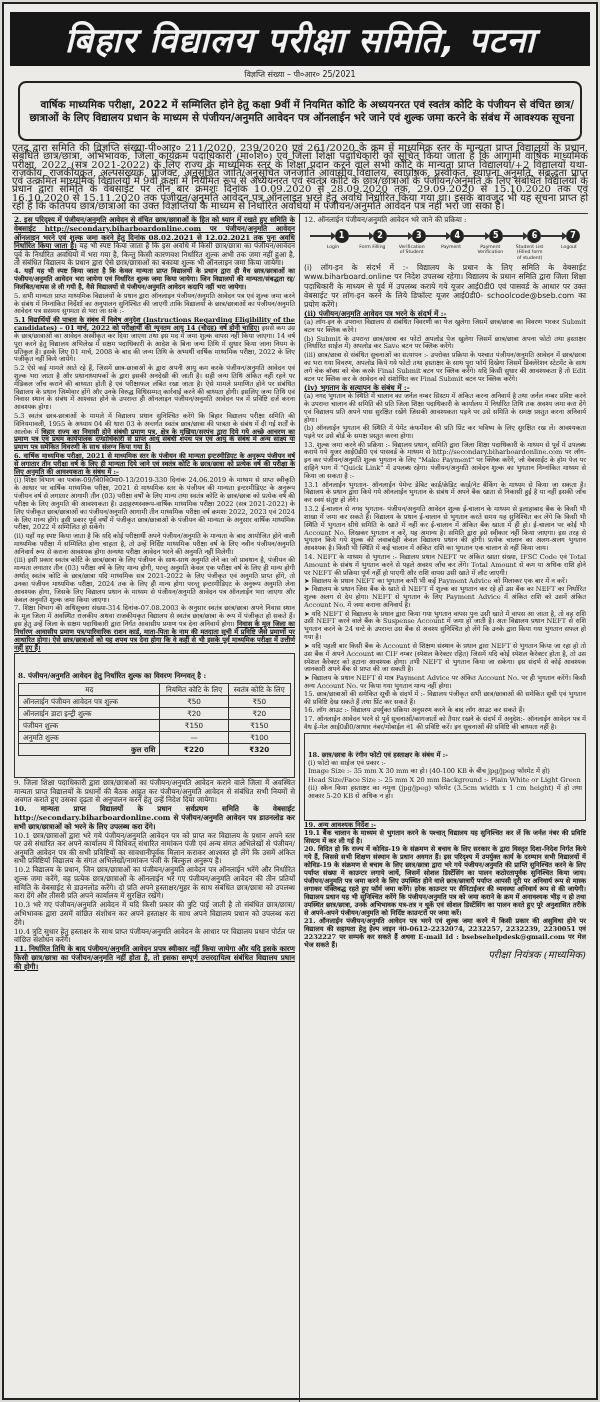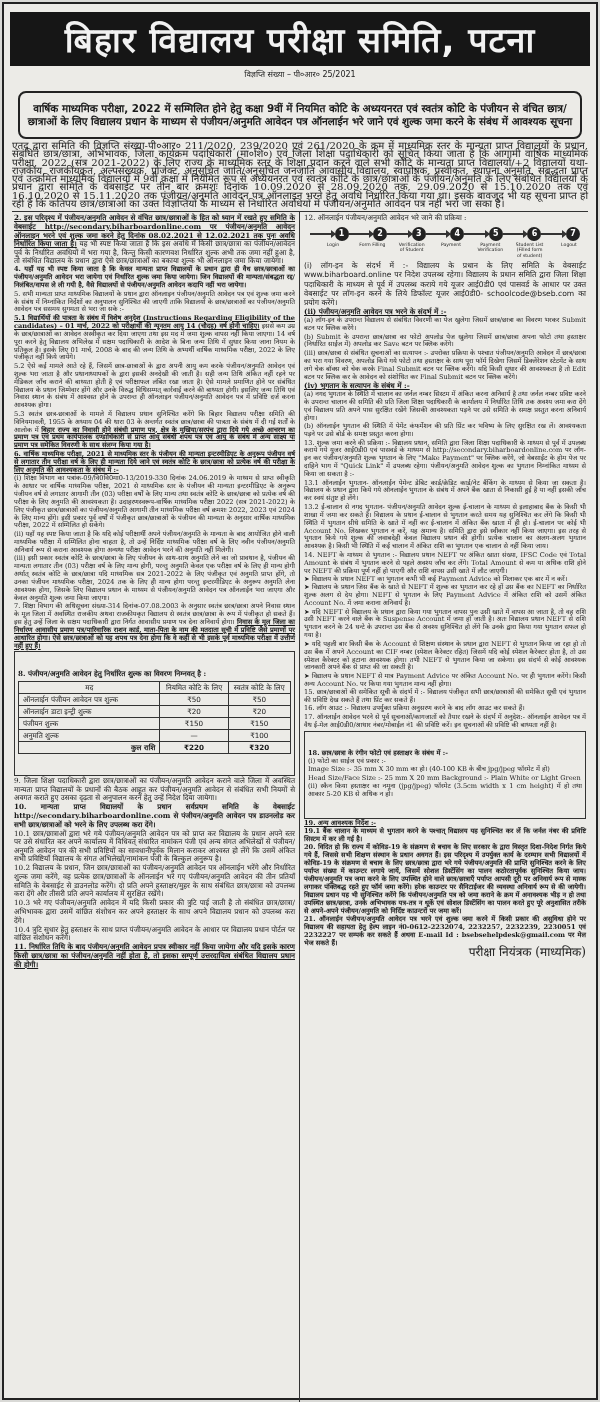--- a/index.html
+++ b/index.html
@@ -1,20 +1,20 @@
 <!DOCTYPE html>
 <html><head>
 <meta charset="utf-8">
 <style>
   *{box-sizing:border-box;margin:0;padding:0;}
   body{width:600px;height:1402px;background:#d9d9d6;font-family:"DejaVu Serif",serif;color:#1a1a1a;overflow:hidden;}
   .page{position:absolute;left:2px;top:2px;width:596px;height:1398px;background:#ecebe7;border:2px solid #222;}
-  .masthead{height:54px;margin:8px 6px 0 6px;background:#161616;color:#f2f2f2;display:flex;align-items:center;justify-content:center;font-family:"DejaVu Sans",sans-serif;font-weight:bold;font-size:34px;letter-spacing:1px;}
+  .masthead{height:54px;margin:8px 6px 0 6px;background:#161616;color:#f2f2f2;display:flex;align-items:center;justify-content:center;font-family:"DejaVu Sans",sans-serif;font-weight:bold;font-size:34px;letter-spacing:1px;font-style:italic;}
   .notice-no{text-align:center;font-size:8px;margin-top:2px;font-family:"DejaVu Sans",sans-serif;}
-  .headline{margin:12px 14px 0 14px;border:2px solid #222;border-radius:8px;padding:9px 6px;text-align:center;font-size:10.4px;line-height:13px;font-family:"DejaVu Sans",sans-serif;font-weight:bold;}
+  .headline{margin:2px 14px 0 14px;border:2px solid #222;border-radius:8px;padding:15px 6px;text-align:right;font-size:10.4px;line-height:13px;font-family:"DejaVu Sans",sans-serif;font-weight:bold;}
   .intro{margin:3px 8px 0 8px;font-size:10px;line-height:8.3px;text-align:justify;border-bottom:1px solid #333;padding-bottom:3px;}
   .cols{display:flex;margin:0 6px;height:1212px;}
   .col{width:50%;padding:2px 4px;font-size:6.6px;line-height:7.9px;text-align:justify;overflow:hidden;}
   .col.left{border-right:1.5px solid #333;}
   .col p{margin-bottom:0.5px;}
   .b{font-weight:bold;}
   .u{text-decoration:underline;}
   .big{font-size:8.6px;line-height:10.4px;font-family:"DejaVu Sans",sans-serif;}
   .mid{font-size:7.2px;line-height:8.6px;}
   .flow{display:flex;align-items:center;justify-content:space-between;margin:4px 6px 0 6px;}
@@ -22,21 +22,21 @@
   .arrow:after{content:"";position:absolute;right:-1px;top:-3px;border-left:5px solid #333;border-top:4px solid transparent;border-bottom:4px solid transparent;}
   .step{width:14px;height:14px;border-radius:50%;background:#222;color:#fff;font-size:8px;font-weight:bold;display:flex;align-items:center;justify-content:center;font-family:"DejaVu Sans",sans-serif;}
   .flow-labels{display:flex;justify-content:space-between;margin:1px 2px 3px 14px;font-size:4.6px;line-height:5.4px;text-align:center;font-family:"DejaVu Sans",sans-serif;}
   .flow-labels span{width:30px;}
   table.fee{width:100%;border-collapse:collapse;margin:2px 0 3px 0;font-size:7.2px;line-height:9px;font-family:"DejaVu Sans",sans-serif;}
   table.fee td,table.fee th{border:1px solid #333;padding:1px 4px;font-weight:normal;}
   table.fee th{text-align:center;}
   table.fee td.num{text-align:center;}
   table.fee tr.total td{font-weight:bold;}
   .boxed{border:1.5px solid #333;padding:18px 3px;margin:1px 0;}
-  .sign{text-align:right;font-size:12px;margin-top:1px;}
+  .sign{text-align:right;font-size:10px;margin-top:1px;font-style:italic;}
 </style>
 </head>
 <body>
 
 <div class="page">
   <div class="masthead">बिहार विद्यालय परीक्षा समिति, पटना</div>
   <div class="notice-no">विज्ञप्ति संख्या – पी०आर० 25/2021</div>
   <div class="headline">वार्षिक माध्यमिक परीक्षा, 2022 में सम्मिलित होने हेतु कक्षा 9वीं में नियमित कोटि के अध्ययनरत एवं स्वतंत्र कोटि के पंजीयन से वंचित छात्र/छात्राओं के लिए विद्यालय प्रधान के माध्यम से पंजीयन/अनुमति आवेदन पत्र ऑनलाईन भरे जाने एवं शुल्क जमा करने के संबंध में आवश्यक सूचना</div>
   <div class="intro">एतद् द्वारा समिति की विज्ञप्ति संख्या-पी०आर० 211/2020, 239/2020 एवं 261/2020 के क्रम में माध्यमिक स्तर के मान्यता प्राप्त विद्यालयों के प्रधान, संबंधित छात्र/छात्रा, अभिभावक, जिला कार्यक्रम पदाधिकारी (मा०शि०) एवं जिला शिक्षा पदाधिकारी को सूचित किया जाता है कि आगामी वार्षिक माध्यमिक परीक्षा, 2022 (सत्र 2021-2022) के लिए राज्य के माध्यमिक स्तर के शिक्षा प्रदान करने वाले सभी कोटि के मान्यता प्राप्त विद्यालयों/+2 विद्यालयों यथा-राजकीय, राजकीयकृत, अल्पसंख्यक, प्रोजेक्ट, अनुसूचित जाति/अनुसूचित जनजाति आवासीय विद्यालय, स्वापोषक, प्रस्वीकृत, स्थापना अनुमति, संबद्धता प्राप्त एवं उत्क्रमित माध्यमिक विद्यालयों में 9वीं कक्षा में नियमित रूप से अध्ययनरत एवं स्वतंत्र कोटि के छात्र/छात्राओं के पंजीयन/अनुमति के लिए संबंधित विद्यालयों के प्रधान द्वारा समिति के वेबसाईट पर तीन बार क्रमशः दिनांक 10.09.2020 से 28.09.2020 तक, 29.09.2020 से 15.10.2020 तक एवं 16.10.2020 से 15.11.2020 तक पंजीयन/अनुमति आवेदन पत्र ऑनलाइन भरने हेतु अवधि निर्धारित किया गया था। इसके बावजूद भी यह सूचना प्राप्त हो रही है कि कतिपय छात्र/छात्राओं का उक्त विज्ञप्तियों के माध्यम से निर्धारित अवधियों में पंजीयन/अनुमति आवेदन पत्र नहीं भरा जा सका है।</div>
 

